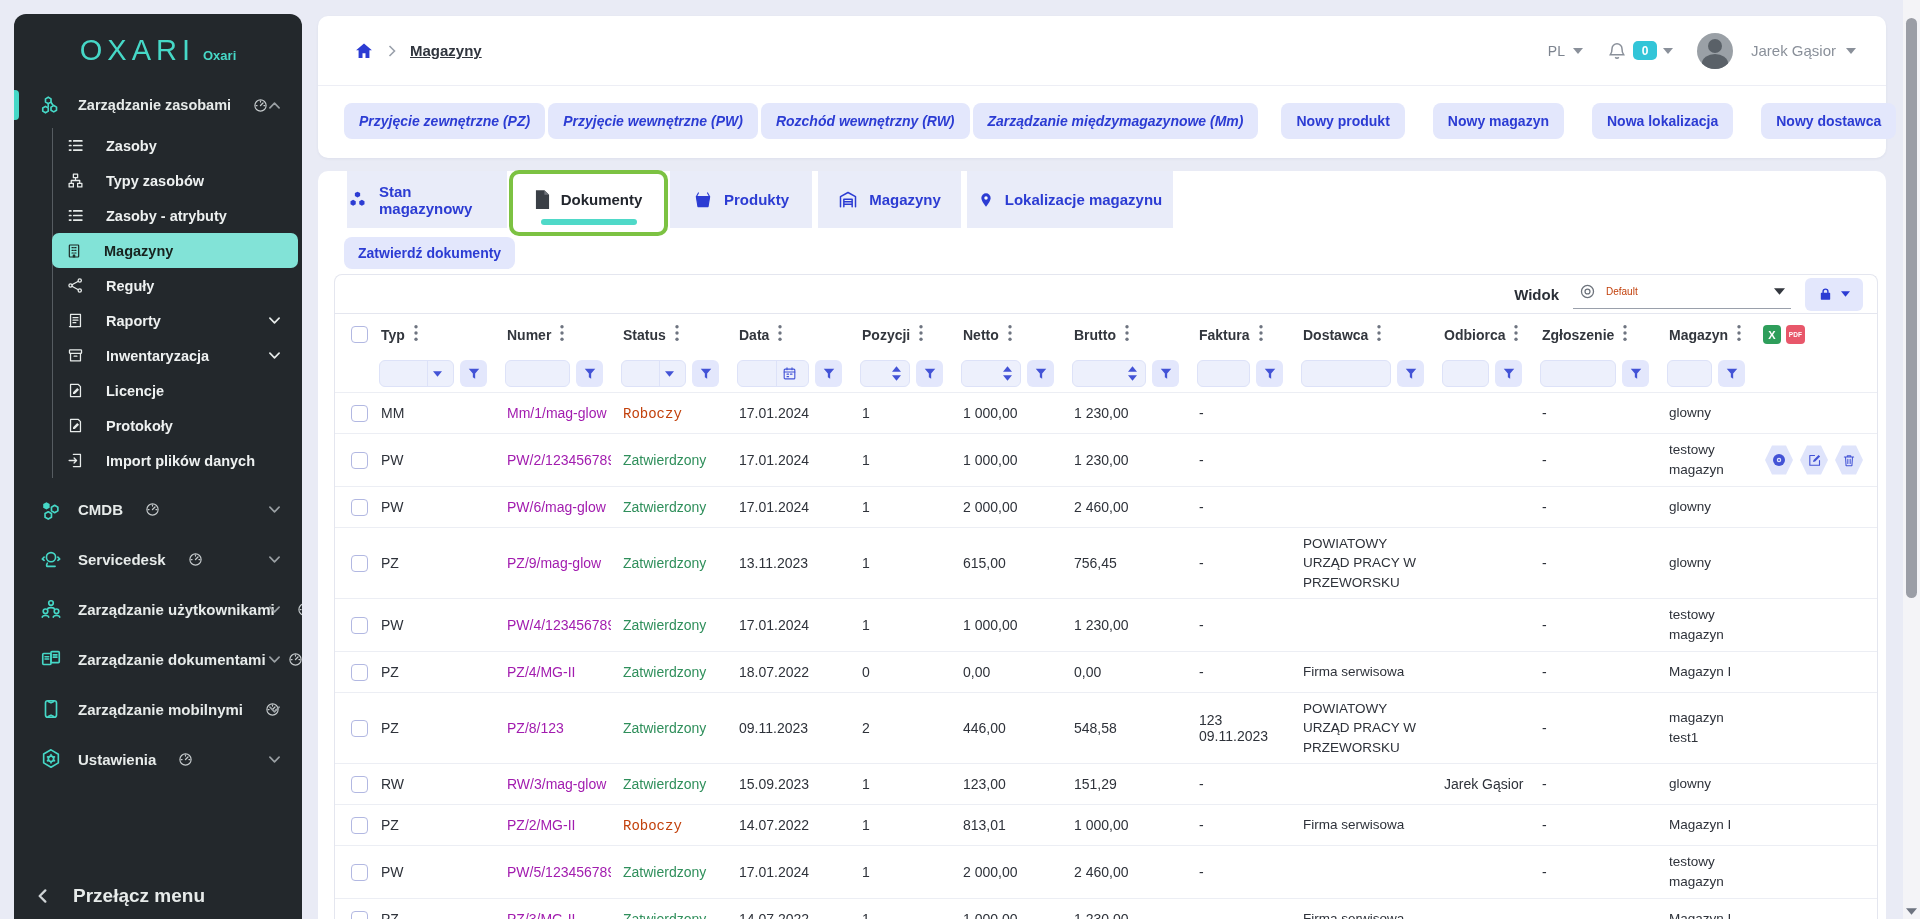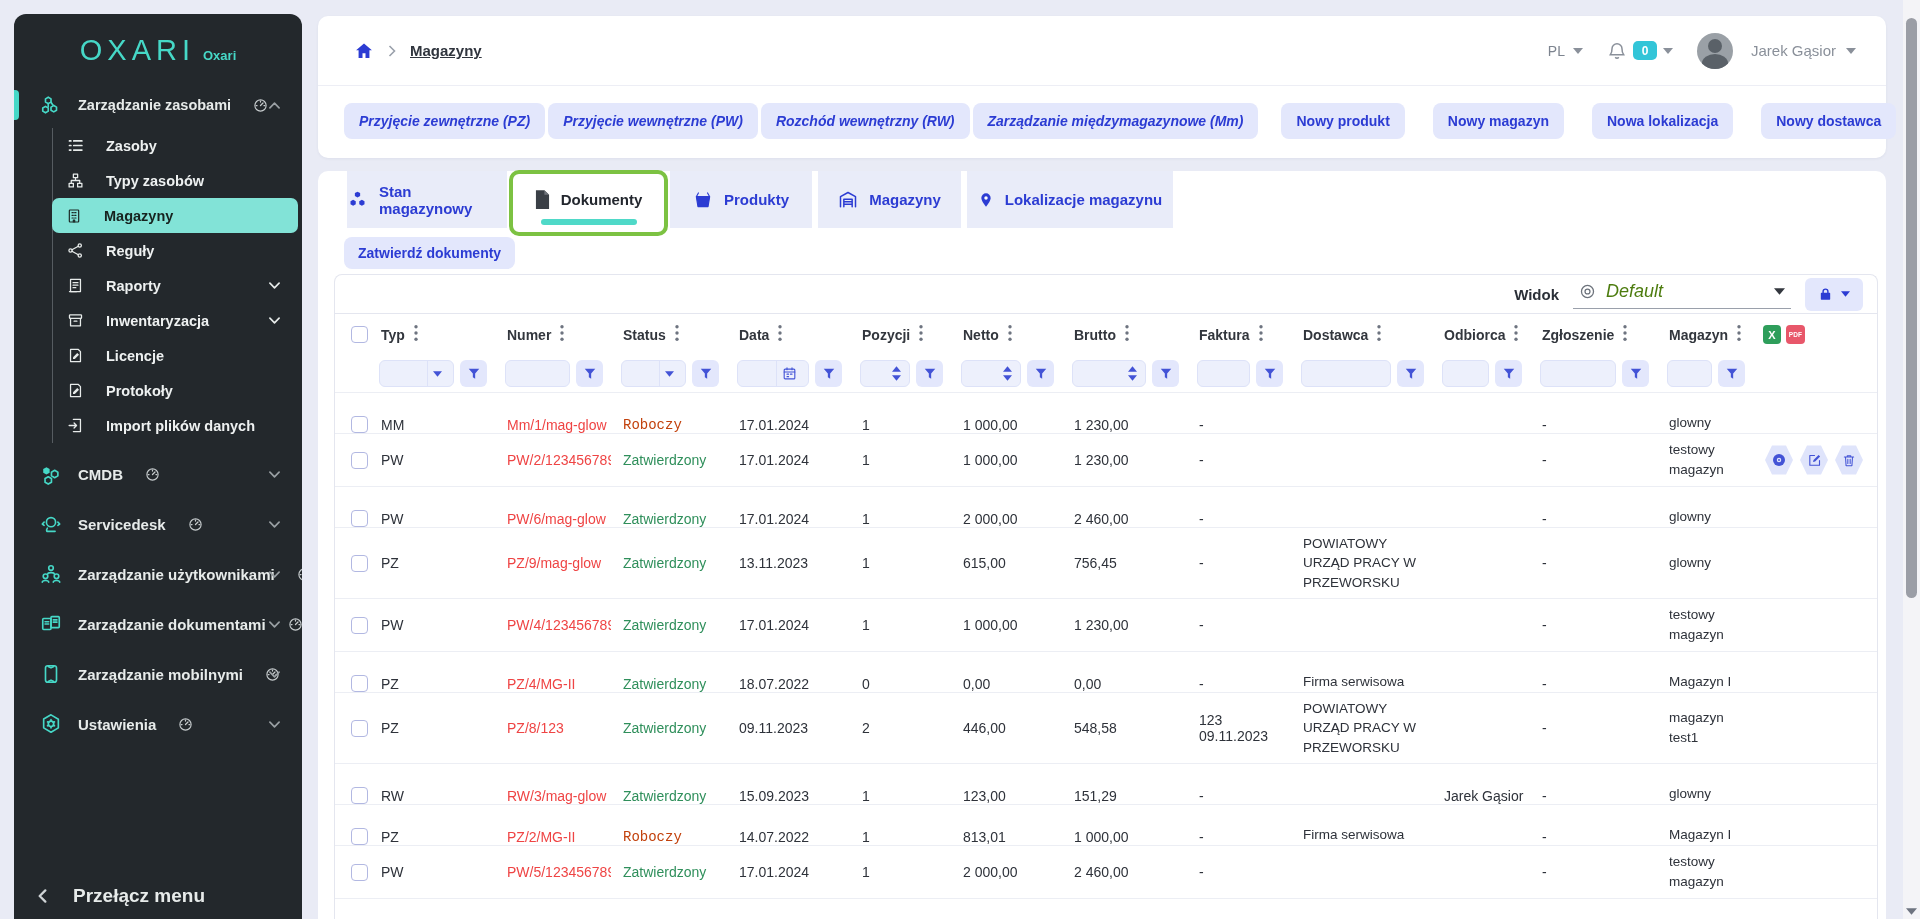--- a/index.html
+++ b/index.html
@@ -68,21 +68,21 @@
 
   
   .content-card { position:absolute; left:318px; top:228px; width:1568px; height:691px; background:#fff; }
   .approve { position:absolute; left:26px; top:9px; padding:8px 14px; }
   .panel { position:absolute; left:16px; right:8px; top:46px; bottom:0; border:1px solid #e4e6ef; border-bottom:none;
            border-radius:8px 8px 0 0; overflow:hidden; background:#fff; }
   .view-row { height:39px; border-bottom:1px solid #e4e6ef; display:flex; align-items:center; justify-content:flex-end; padding-right:14px; gap:14px; }
   .view-label { font-size:15px; font-weight:700; color:#2b3038; }
   .view-select { width:218px; height:30px; display:flex; align-items:center; gap:10px; border-bottom:1px solid #9aa0ab; cursor:pointer; padding:0 6px 4px 6px; }
   .view-select .ic { color:#6d737c; }
-  .view-value { font-size:18px; color:#4d7c0f; flex:1;font-style:italic; }
+  .view-value { font-size:10px; color:#c2410c; flex:1; }
   .lock-btn { width:58px; height:33px; background:#e3e7fc; border:none; border-radius:6px; display:flex; align-items:center;
               justify-content:center; gap:8px; color:#2c3cd3; cursor:pointer; }
 
   .thead { height:41px; display:flex; align-items:center; }
   .th { display:flex; align-items:center; gap:9px; padding-left:12px; }
   .th-label { font-size:14px; font-weight:700; color:#32363d; }
   .dots { color:#6e7480; cursor:pointer; }
   .cb { width:17px; height:17px; border:1.5px solid #b2b8e2; border-radius:4px; background:#fff; cursor:pointer; flex:none; }
   .cb-cell { padding-left:16px; display:flex; align-items:center; }
   .export-cell { display:flex; align-items:center; gap:5px; padding-left:10px; }
@@ -94,24 +94,24 @@
   .frow { height:37px; display:flex; align-items:center; }
   .fcell { display:flex; align-items:center; gap:6px; padding:0 8px 0 10px; }
   .f-input { flex:1; height:27px; background:#edf0fc; border:1px solid #dde2f8; border-radius:6px; display:flex;
              align-items:center; justify-content:flex-end; padding-right:6px; color:#4353d6; cursor:text; min-width:0; }
   .f-input .sect { border-left:1px solid #dde2f8; align-self:stretch; display:flex; align-items:center; padding:0 5px; }
   .f-fun { width:27px; height:27px; background:#e3e7fc; border:none; border-radius:6px; display:flex; align-items:center;
            justify-content:center; color:#4353d6; cursor:pointer; flex:none; }
   .spin { display:flex; flex-direction:column; gap:3px; color:#4353d6; padding:0 2px; }
 
   .trow { display:flex; align-items:center; border-top:1px solid #eceef4; background:#fff; }
-  .sz-sm { height:41px;align-items:flex-end; } .sz-md { height:53px; } .sz-lg { height:71px; }
+  .sz-sm { height:41px; } .sz-md { height:53px; } .sz-lg { height:71px; }
   .td { padding-left:12px; font-size:14px; color:#2e323a; overflow:hidden; }
   .td.wrap { font-size:13.5px; line-height:1.45; }
-  .link { color:#ef4444; cursor:pointer; }
+  .link { color:#a21caf; cursor:pointer; }
   .st-ok { color:#2f8f5b; } .st-draft { color:#c2410c;font-family:Liberation Mono, monospace; }
   .row-actions { display:flex; align-items:center; gap:7px; padding-left:12px; }
   .hexbtn { width:28px; height:30px; background:#dfe4fb; border:none; cursor:pointer; display:flex; align-items:center;
             justify-content:center; color:#4353d6; clip-path:polygon(25% 2%,75% 2%,100% 50%,75% 98%,25% 98%,0 50%); }
 
   
   .scrollbar { position:absolute; right:0; top:0; width:17px; height:919px; background:#f4f4f7; }
   .scroll-thumb { position:absolute; left:3px; top:18px; width:11px; height:580px; background:#9b9ea6; border-radius:6px; cursor:pointer; }
   .scroll-down { position:absolute; left:3px; bottom:4px; color:#6e7480; }
 </style>
@@ -160,20 +160,29 @@
         <div class="s-child">
       <span class="ic ">
             <svg width="17" height="17" viewBox="0 0 24 24" fill="none" stroke="currentColor" stroke-width="1.8" stroke-linecap="round" stroke-linejoin="round">
               <rect x="9" y="3" width="6" height="5"></rect>
               <rect x="3" y="16" width="6" height="5"></rect>
               <rect x="15" y="16" width="6" height="5"></rect>
               <path d="M12 8v4M6 16v-4h12v4"></path>
             </svg>
           </span>
       <span class="s-label">Typy zasobów</span>
+
+    </div>
+        <div class="s-child">
+      <span class="ic ">
+            <svg width="17" height="17" viewBox="0 0 24 24" fill="none" stroke="currentColor" stroke-width="1.8" stroke-linecap="round" stroke-linejoin="round">
+              <path d="M3.5 5.5h2M3.5 12h2M3.5 18.5h2M9.5 5.5H21M9.5 12H21M9.5 18.5H21" stroke-width="2.4"></path>
+            </svg>
+          </span>
+      <span class="s-label">Zasoby - atrybuty</span>
 
     </div>
         <div class="s-child active">
       <span class="ic ">
             <svg width="16" height="16" viewBox="0 0 24 24" fill="none" stroke="currentColor" stroke-width="1.8" stroke-linecap="round" stroke-linejoin="round">
               <rect x="5" y="3" width="14" height="18" rx="1"></rect>
               <path d="M9 7h2M13 7h2M9 11h2M13 11h2M9 15h2M13 15h2M11 21v-3h2v3"></path>
             </svg>
           </span>
       <span class="s-label">Magazyny</span>

